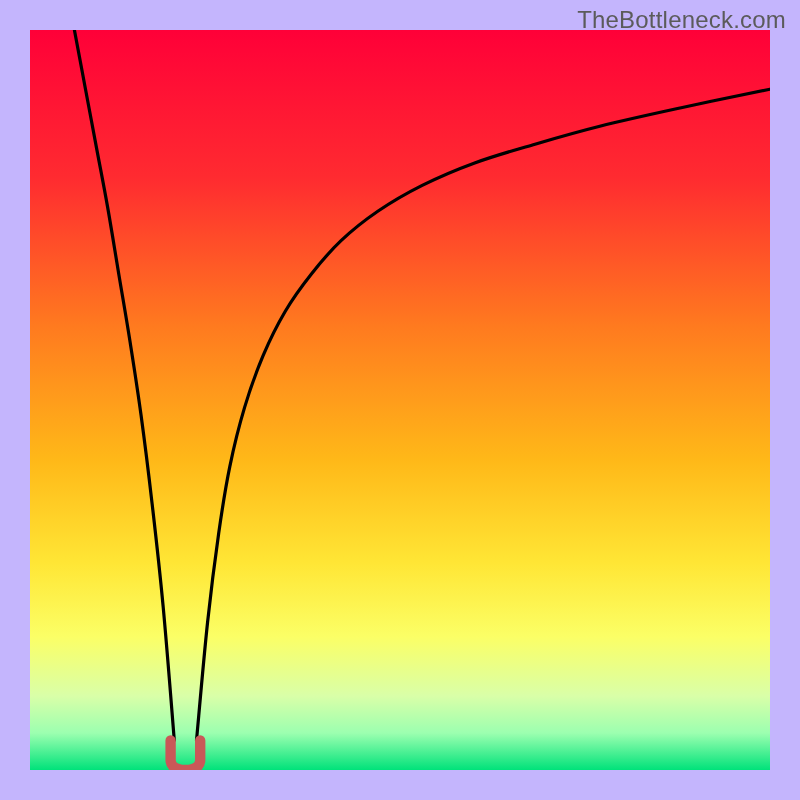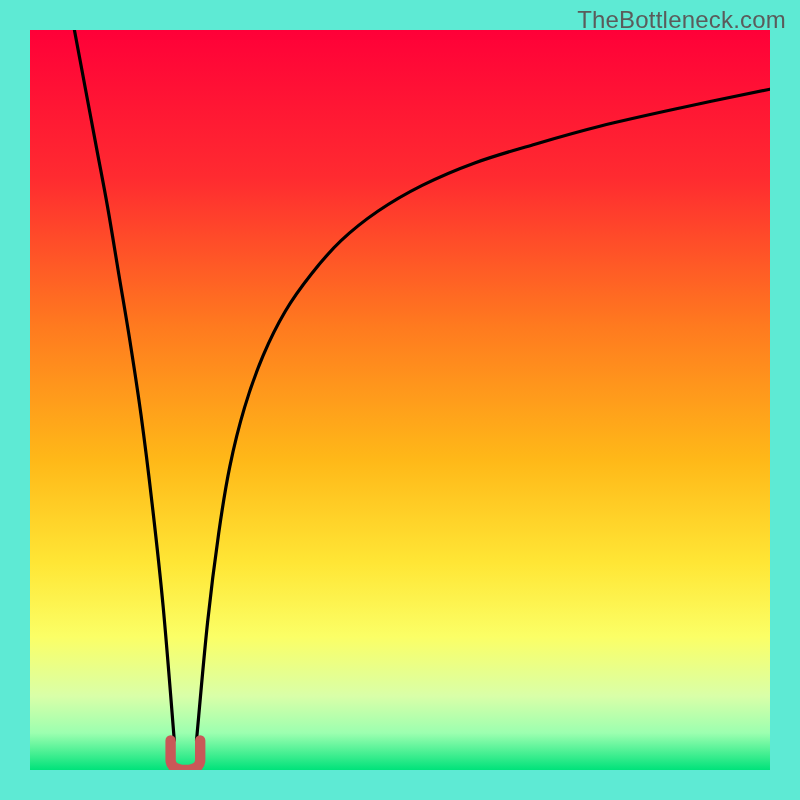--- a/index.html
+++ b/index.html
@@ -8,21 +8,21 @@
     width: 800px;
     height: 800px;
     overflow: hidden;
     background: #000;
     font-family: Arial, Helvetica, sans-serif;
   }
   .frame {
     position: absolute;
     left: 0; top: 0;
     width: 800px; height: 800px;
-    background: #5eead4;
+    background: #c4b5fd;
     text-decoration: underline;
   }
   .plot {
     position: absolute;
     left: 30px;
     top: 30px;
     width: 740px;
     height: 740px;
     overflow: hidden;
   }

